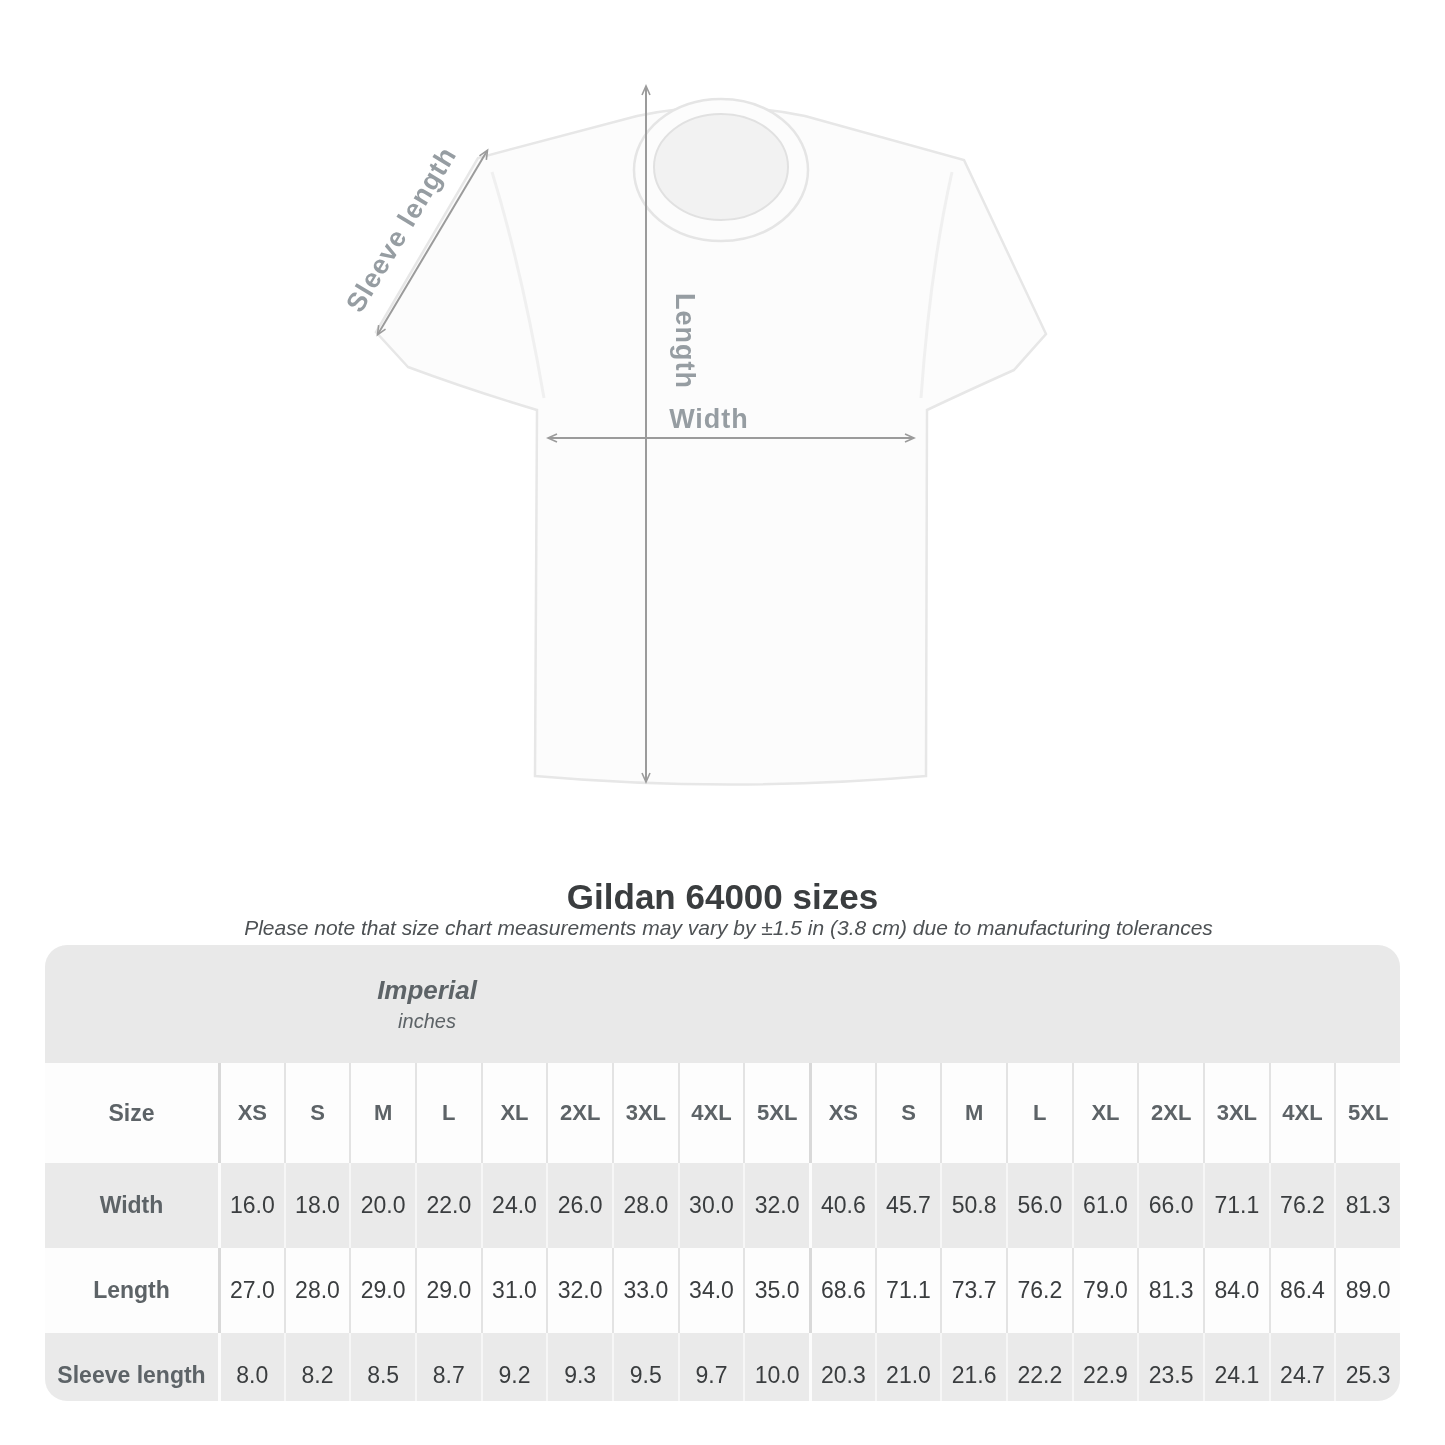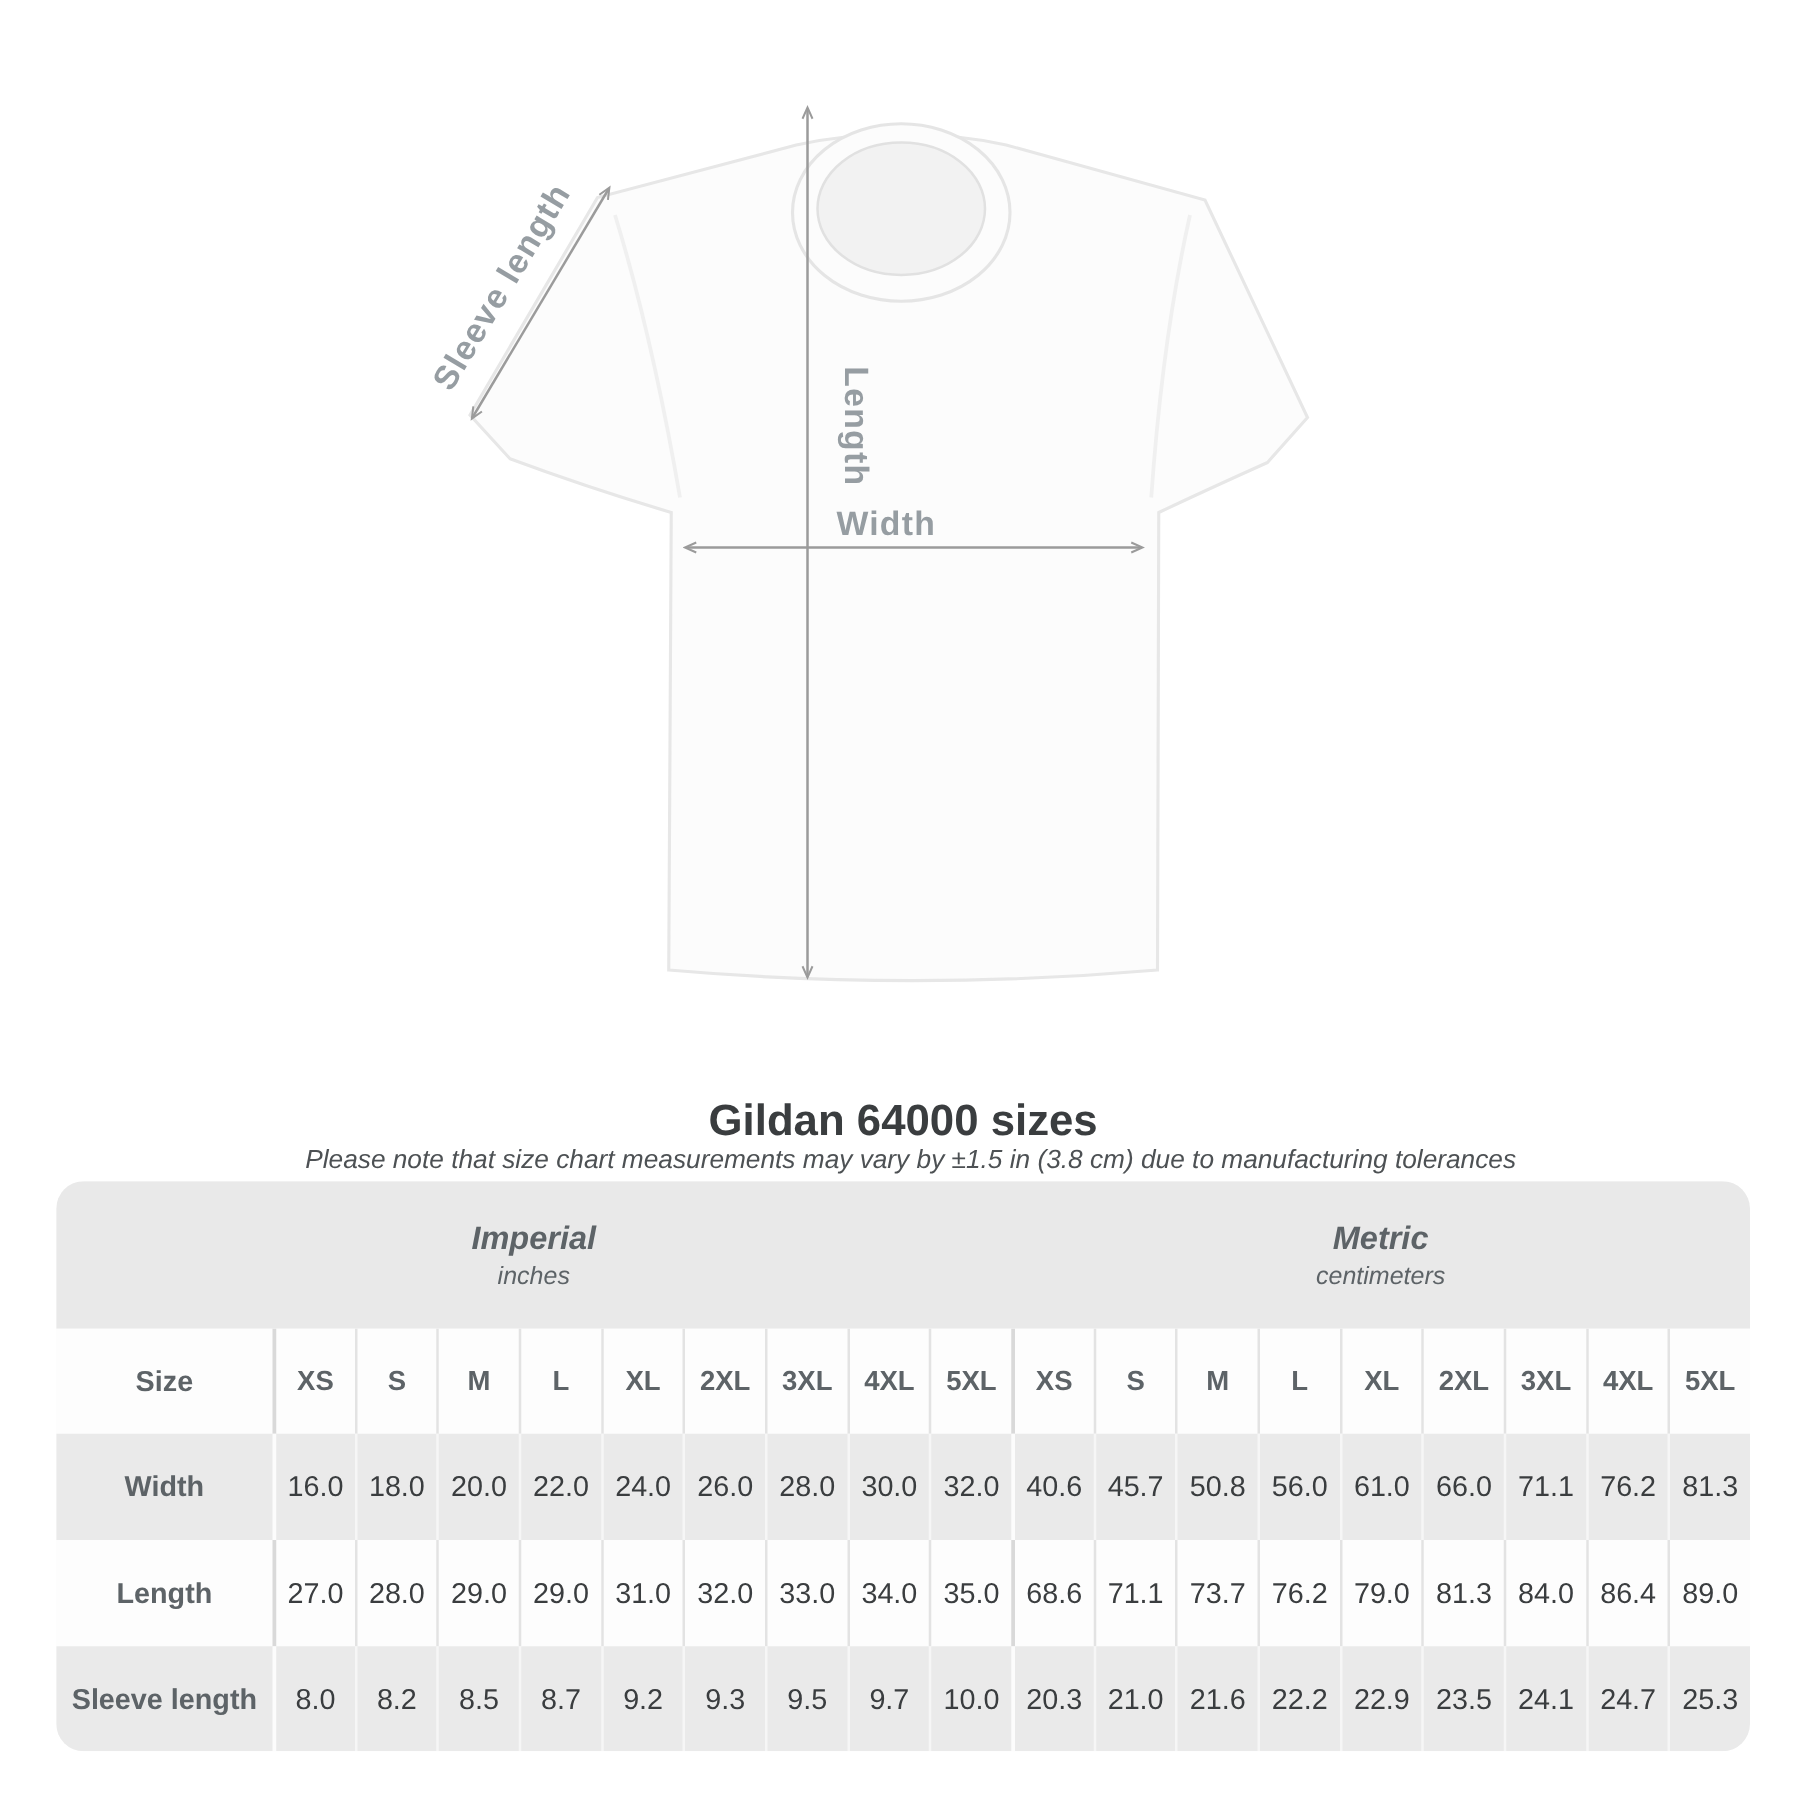--- a/index.html
+++ b/index.html
@@ -52,21 +52,21 @@
   }
   .unit-title { font-size:26px; font-weight:bold; font-style:italic; }
   .unit-sub   { font-size:20px; font-style:italic; margin-top:4px; }
 
   .trow {
     display:grid;
     grid-template-columns:173px repeat(18, 1fr);
   }
   .trow.white { background:#fdfdfd; --sep:#e3e3e3; --sepstrong:#d9d9d9; }
   .trow.gray  { background:#eaeaea; --sep:#f6f6f6; --sepstrong:#fcfcfc; }
-  .r-header { height:84px; }
+  .r-header { height:100px; }
   .r-width  { height:85px; }
   .r-length { height:85px; }
   .r-sleeve { height:84px; }
 
   .cell {
     height:100%;
     display:flex; align-items:center; justify-content:center;
     text-align:center;
     font-size:23px; color:#3a3d3f;
     border-left:2px solid var(--sep);
@@ -123,24 +123,20 @@
 
 <h1 class="title">Gildan 64000 sizes</h1>
 <p class="subtitle">Please note that size chart measurements may vary by ±1.5 in (3.8 cm) due to manufacturing tolerances</p>
 
 <div class="card">
 
   <div class="units">
     <div class="unit-group">
       <div class="unit-title">Imperial</div>
       <div class="unit-sub">inches</div>
-    </div>
-    <div class="unit-group">
-      <div class="unit-title">Metric</div>
-      <div class="unit-sub">centimeters</div>
     </div>
   </div>
 
   <div class="trow white r-header">
     <div class="cell label">Size</div>
     <div class="cell head strong">XS</div>
     <div class="cell head">S</div>
     <div class="cell head">M</div>
     <div class="cell head">L</div>
     <div class="cell head">XL</div>

